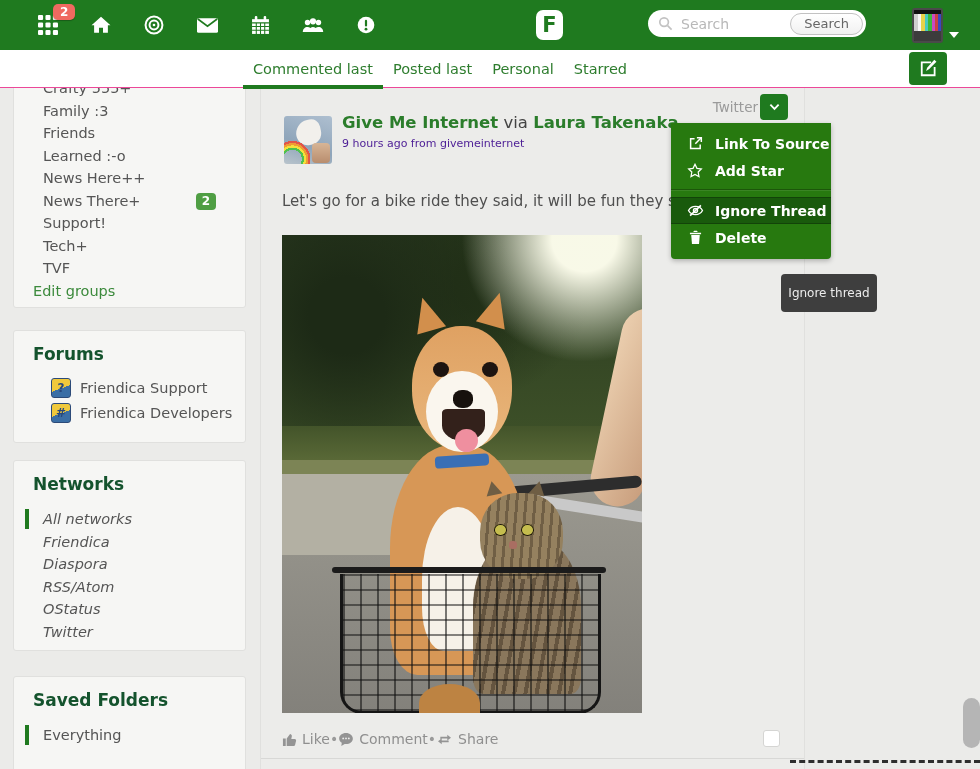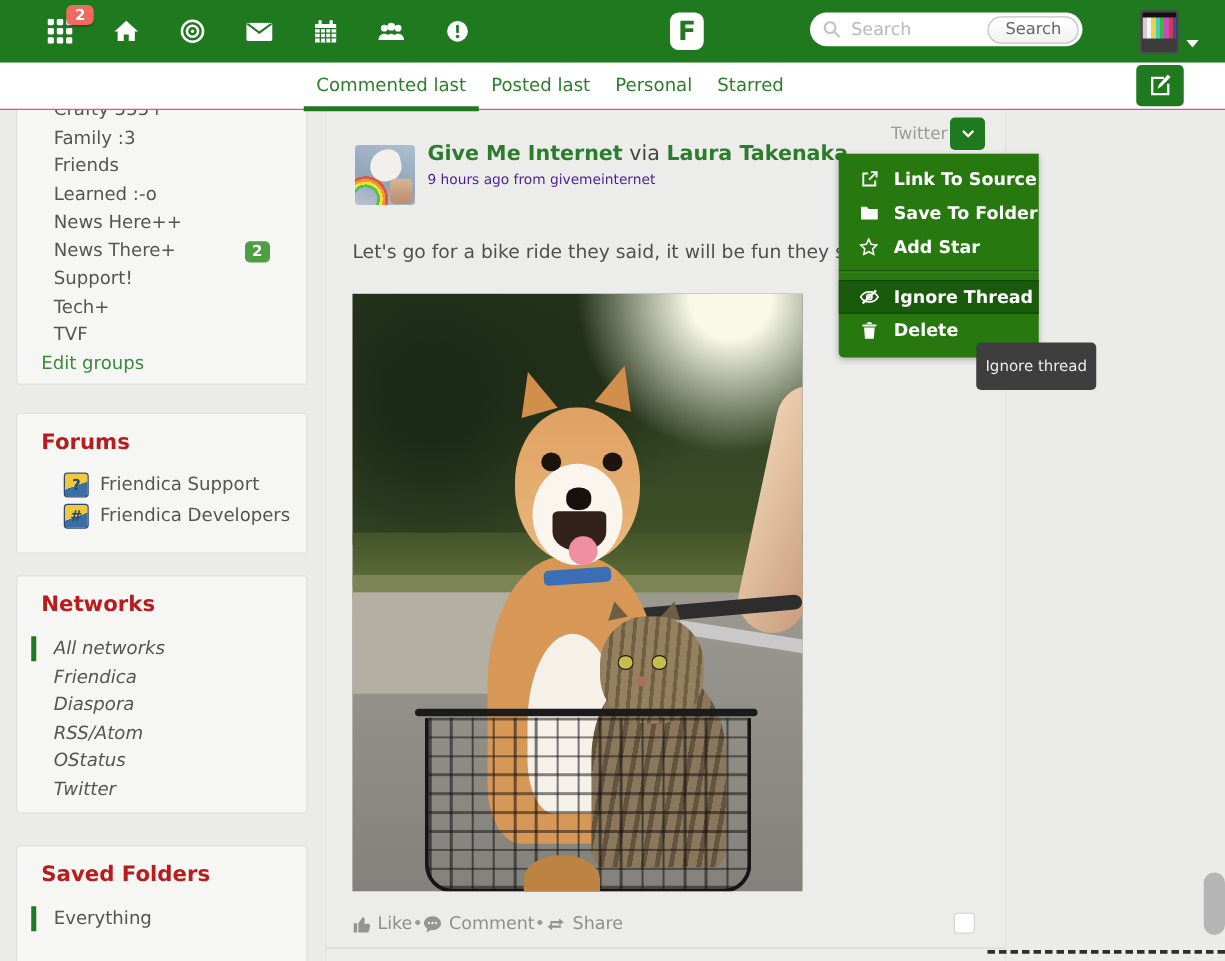--- a/index.html
+++ b/index.html
@@ -43,21 +43,21 @@
     box-sizing:border-box;z-index:30;}
   .tabs{position:absolute;left:243px;top:0;height:38px;display:flex;}
   .tab{position:relative;display:flex;align-items:center;padding:0 10px;color:var(--tab-green);font-size:14.5px;cursor:pointer;}
   .tab.active::after{content:"";position:absolute;left:0;right:0;bottom:-1px;height:4px;background:var(--green);}
   .compose-btn{position:absolute;left:909px;top:52px;width:38px;height:33px;background:var(--green);border-radius:4px;
     display:flex;align-items:center;justify-content:center;z-index:31;cursor:pointer;}
 
   
   .panel{position:absolute;left:13px;width:233px;background:var(--panel-bg);border:1px solid var(--panel-border);
     border-radius:3px;box-sizing:border-box;}
-  .panel-title{margin:13px 0 14px 19px;font-size:17px;font-weight:bold;color:#b91c1c;}
+  .panel-title{margin:13px 0 14px 19px;font-size:17px;font-weight:bold;color:#14532d;}
   .side-list{list-style:none;margin:0;padding:0;}
   .side-item{position:relative;height:22.5px;line-height:22.5px;padding-left:29px;font-size:14.5px;color:#555;cursor:pointer;}
   .side-item .cnt-badge{position:absolute;right:29px;top:3px;height:17px;line-height:17px;padding:0 6px;border-radius:4px;
     background:#4f9e43;color:#fff;font-size:12px;font-weight:bold;}
   .side-item.selected::before{content:"";position:absolute;left:11px;top:1px;width:4px;height:20px;background:var(--green);}
   .edit-link{display:block;margin:3px 0 0 19px;color:#3c8a3c;font-size:14.5px;cursor:pointer;text-decoration:none;}
   .panel-groups{top:72px;height:236px;padding-top:4px;z-index:5;}
   .panel-forums{top:330px;height:113px;}
   .forum-row{display:flex;align-items:center;gap:9px;padding-left:37px;margin-bottom:5px;font-size:14.5px;color:#555;cursor:pointer;}
   .forum-icon{width:20px;height:20px;border-radius:3px;flex:0 0 auto;border:1px solid #2c4a78;box-sizing:border-box;
@@ -407,28 +407,20 @@
         <svg width="15" height="15" viewBox="0 0 16 16" fill="none" stroke="#fff" stroke-width="1.6">
             <path d="M7 3H2.8v10.2H13V9"></path>
             <path d="M9.5 1.8h4.7v4.7"></path>
             <path d="M13.8 2.2L7.8 8.2"></path>
           </svg>
       </span>
       <span>Link To Source</span>
     </div>
     <div class="menu-item">
       <span class="mi-icon">
-        <svg width="15" height="13" viewBox="0 0 16 14" fill="#fff">
-            <path d="M.8 1.5h5l1.6 2h7.8v9H.8z"></path>
-          </svg>
-      </span>
-      <span>Save To Folder</span>
-    </div>
-    <div class="menu-item">
-      <span class="mi-icon">
         <svg width="16" height="15" viewBox="0 0 18 17" fill="none" stroke="#fff" stroke-width="1.4">
             <path d="M9 1.5l2.2 4.6 5 .7-3.6 3.5.9 5L9 12.9l-4.5 2.4.9-5L1.8 6.8l5-.7z"></path>
           </svg>
       </span>
       <span>Add Star</span>
     </div>
     <div class="menu-sep"></div>
     <div class="menu-item highlight">
       <span class="mi-icon">
         <svg width="17" height="13" viewBox="0 0 18 14" fill="none" stroke="#fff" stroke-width="1.5">

